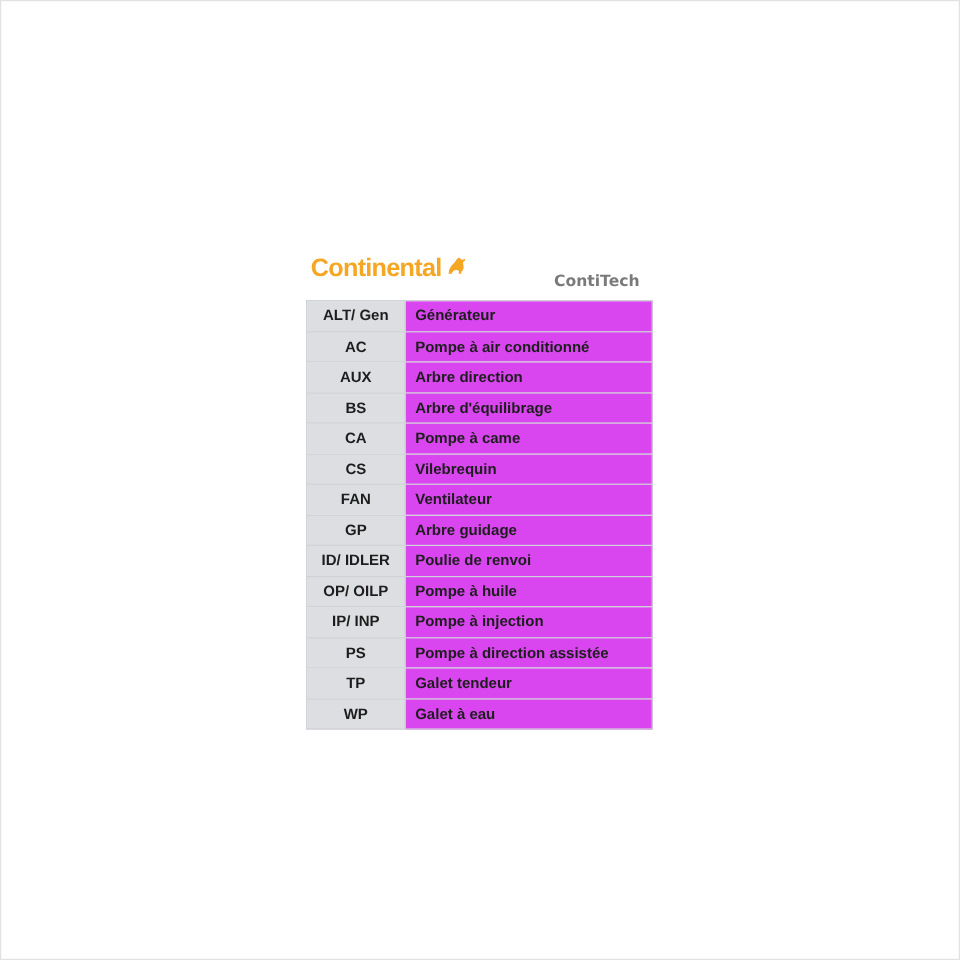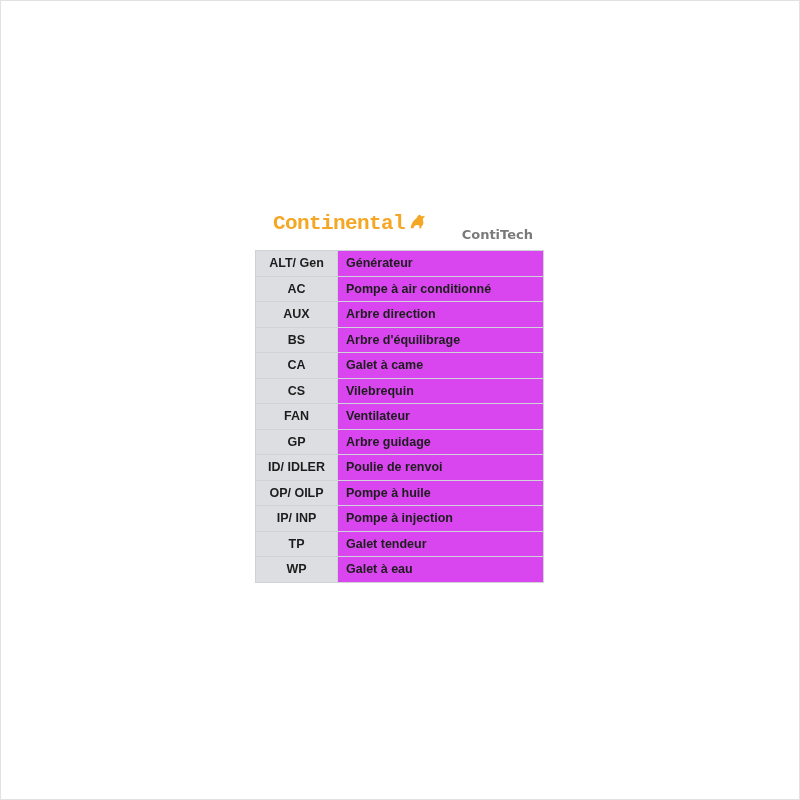--- a/index.html
+++ b/index.html
@@ -38,27 +38,26 @@
     display: flex;
     align-items: center;
     padding-left: 4px;
   }
   .brand-logo {
     display: flex;
     align-items: center;
     gap: 3px;
   }
   .brand-wordmark {
-    font-family: Liberation Mono, monospace;
+    font-family: Liberation Sans, sans-serif;
     font-size: 21px;
     font-weight: bold;
     color: #F5A623;
     letter-spacing: -0.6px;
     line-height: 1;
-    margin-left: 14px;
   }
   .horse-mark {
     width: 22px;
     height: 22px;
     position: relative;
     top: -3px;
   }
   .brand-sub {
     position: absolute;
     right: 10px;
@@ -133,21 +132,21 @@
         <tr>
           <td class="code-cell">AUX</td>
           <td class="desc-cell">Arbre direction</td>
         </tr>
         <tr>
           <td class="code-cell">BS</td>
           <td class="desc-cell">Arbre d'équilibrage</td>
         </tr>
         <tr>
           <td class="code-cell">CA</td>
-          <td class="desc-cell">Galet à came</td>
+          <td class="desc-cell">Pompe à came</td>
         </tr>
         <tr>
           <td class="code-cell">CS</td>
           <td class="desc-cell">Vilebrequin</td>
         </tr>
         <tr>
           <td class="code-cell">FAN</td>
           <td class="desc-cell">Ventilateur</td>
         </tr>
         <tr>
@@ -160,20 +159,24 @@
         </tr>
         <tr>
           <td class="code-cell">OP/ OILP</td>
           <td class="desc-cell">Pompe à huile</td>
         </tr>
         <tr>
           <td class="code-cell">IP/ INP</td>
           <td class="desc-cell">Pompe à injection</td>
         </tr>
         <tr>
+          <td class="code-cell">PS</td>
+          <td class="desc-cell">Pompe à direction assistée</td>
+        </tr>
+        <tr>
           <td class="code-cell">TP</td>
           <td class="desc-cell">Galet tendeur</td>
         </tr>
         <tr>
           <td class="code-cell">WP</td>
           <td class="desc-cell">Galet à eau</td>
         </tr>
       </tbody>
     </table>
 

